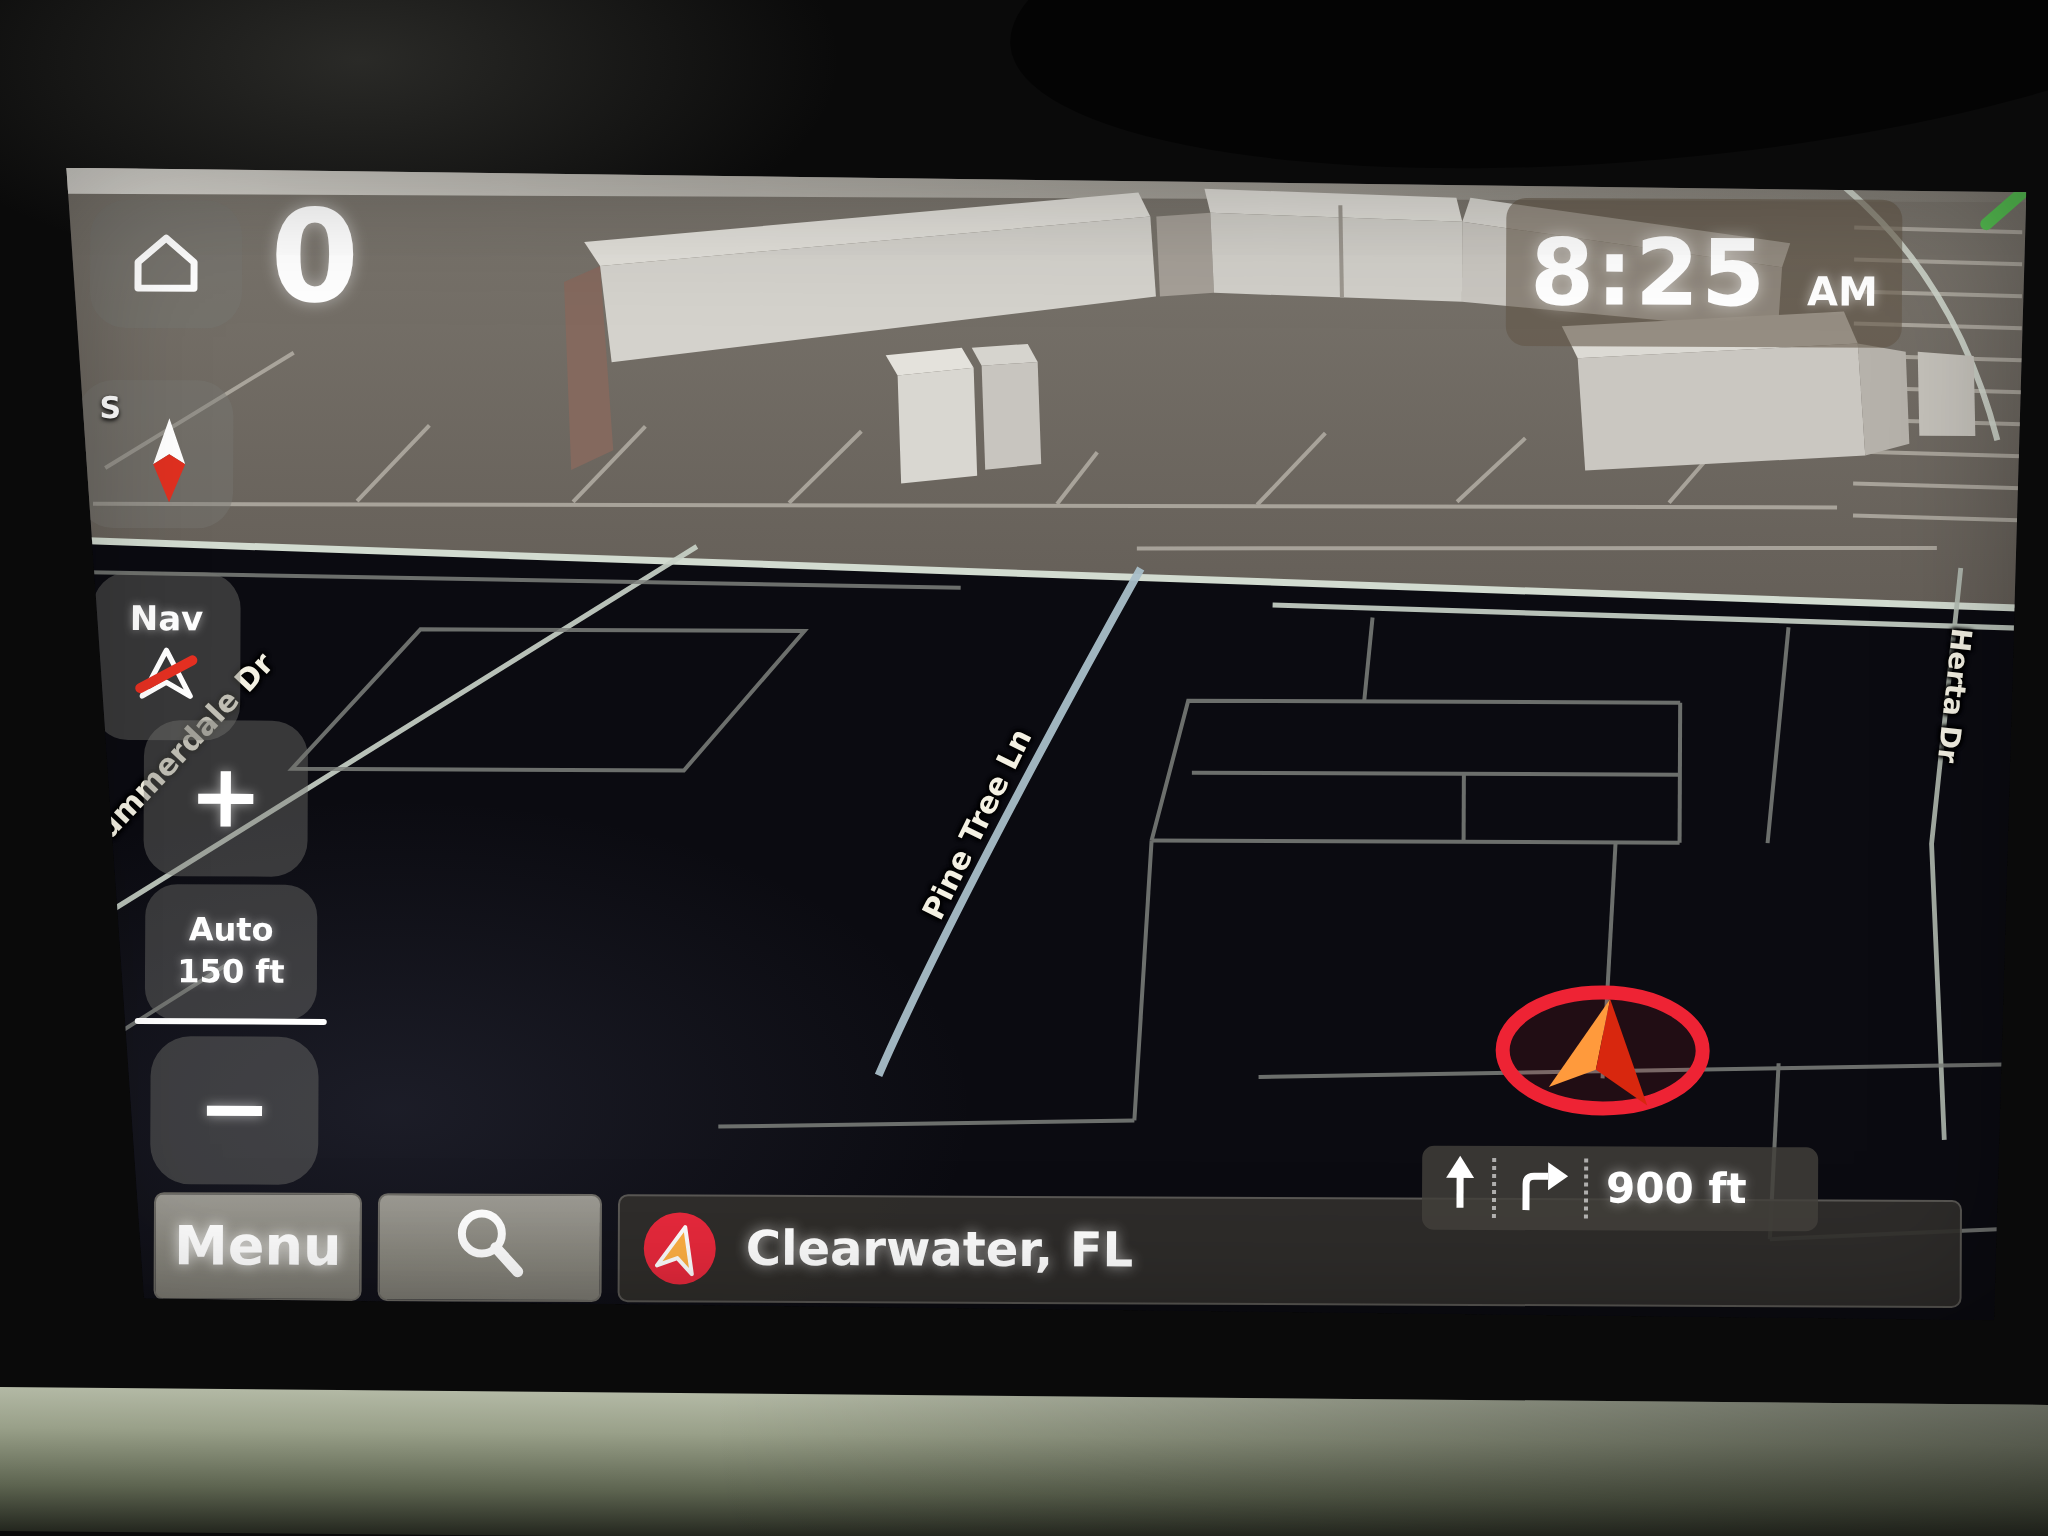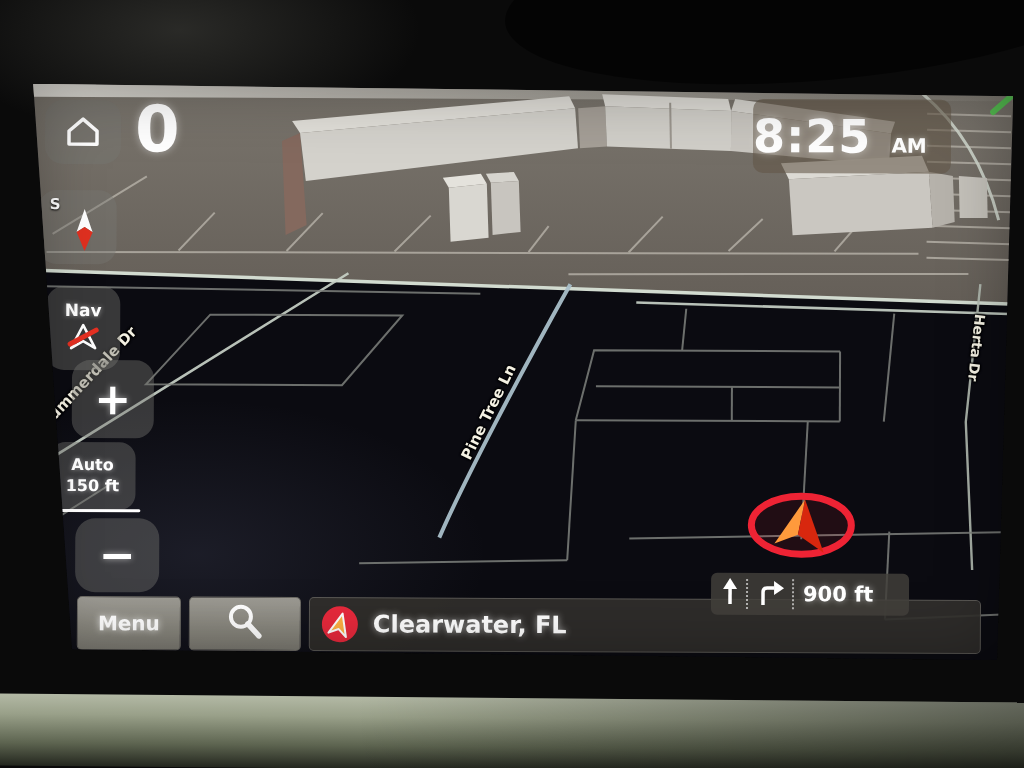--- a/index.html
+++ b/index.html
@@ -21,35 +21,35 @@
   .map-svg{position:absolute;left:0;top:0;width:984px;height:572px;}
   .vignette{position:absolute;inset:0;pointer-events:none;box-shadow:inset 0 0 70px rgba(0,0,0,.35);}
 
   
   .glass-btn{position:absolute;background:rgba(118,118,114,.42);border-radius:18px;
     color:#fff;display:flex;align-items:center;justify-content:center;}
   .btn-home{left:16px;top:16px;width:76px;height:64px;}
   .btn-compass{left:10px;top:106px;width:78px;height:74px;}
   .btn-nav{left:18px;top:202px;width:74px;height:84px;flex-direction:column;gap:1px;}
   .btn-zoom-in{left:44px;top:276px;width:82px;height:78px;}
-  .btn-scale{left:22px;top:358px;width:86px;height:68px;flex-direction:column;border-radius:16px;}
+  .btn-scale{left:45px;top:358px;width:86px;height:68px;flex-direction:column;border-radius:16px;}
   .btn-zoom-out{left:48px;top:434px;width:84px;height:74px;border-radius:20px;}
   .zoom-glyph{font-size:44px;font-weight:700;line-height:1;text-shadow:0 0 6px rgba(255,255,255,.55);}
   .nav-label{font-size:17px;font-weight:700;text-shadow:0 0 5px rgba(255,255,255,.5);}
   .scale-text{font-size:16px;font-weight:700;line-height:1.3;text-align:center;
     text-shadow:0 0 5px rgba(255,255,255,.5);}
   .scale-line{position:absolute;left:-5px;bottom:-2px;width:96px;height:3px;background:#fff;border-radius:2px;}
   .compass-cardinal{position:absolute;left:11px;top:5px;font-size:15px;font-weight:700;
     text-shadow:0 1px 2px #000;}
 
   
   .speed{position:absolute;left:106px;top:8px;font-size:64px;font-weight:700;color:#fff;
     text-shadow:0 0 8px rgba(255,255,255,.45);}
   .clock{position:absolute;left:724px;top:12px;width:198px;height:74px;border-radius:10px;
-    background:rgba(99,86,70,.58);display:flex;align-items:center;color:#fff;}
+    background:rgba(99,86,70,.58);display:flex;align-items:center;justify-content:center;color:#fff;}
   .clock-time{font-size:46px;font-weight:700;letter-spacing:1px;text-shadow:0 0 8px rgba(255,255,255,.5);}
   .clock-ampm{font-size:20px;font-weight:700;margin-left:20px;margin-top:18px;
     text-shadow:0 0 6px rgba(255,255,255,.5);}
 
   
   .street-label{position:absolute;color:#f4f1e3;font-size:15px;font-weight:700;white-space:nowrap;
     text-shadow:0 1px 2px #000,0 -1px 2px #000,1px 0 2px #000,-1px 0 2px #000;transform-origin:0 50%;}
   .lbl-summerdale{left:16px;top:332px;transform:rotate(-47deg);}
   .lbl-pine{left:438px;top:364px;transform:rotate(-64deg);}
   .lbl-herta{left:952px;top:218px;transform:rotate(96deg);font-size:14px;}
@@ -59,21 +59,21 @@
   .lane-panel{position:absolute;left:684px;top:486px;width:198px;height:42px;border-radius:6px;
     background:rgba(66,63,58,.84);display:flex;align-items:center;gap:7px;padding:0 10px;z-index:5;}
   .lane-divider{height:30px;border-left:2px dotted rgba(255,255,255,.6);}
   .lane-distance{color:#fff;font-size:21px;font-weight:700;margin-left:2px;
     text-shadow:0 0 6px rgba(255,255,255,.5);}
 
   
   .bar-btn{position:absolute;top:512px;height:54px;border-radius:5px;border:1px solid #6d6b65;
     background:linear-gradient(180deg,#9c9a93 0%,#8a887f 55%,#7d7b73 100%);
     display:flex;align-items:center;justify-content:center;color:#fff;}
-  .btn-menu{left:50px;width:104px;font-size:20px;font-weight:700;
+  .btn-menu{left:50px;width:104px;font-size:27px;font-weight:700;
     text-shadow:0 0 7px rgba(255,255,255,.8);}
   .btn-search{left:162px;width:112px;}
   .location-bar{position:absolute;left:282px;top:512px;width:672px;height:54px;border-radius:5px;
     background:rgba(50,48,45,.92);border:1px solid #5a5854;display:flex;align-items:center;
     padding:0 12px;color:#fff;}
   .loc-badge{width:36px;height:36px;border-radius:50%;background:#e8293c;flex:0 0 auto;
     display:flex;align-items:center;justify-content:center;}
   .loc-text{font-size:24px;font-weight:700;margin-left:15px;
     text-shadow:0 0 7px rgba(255,255,255,.6);}
 </style>

